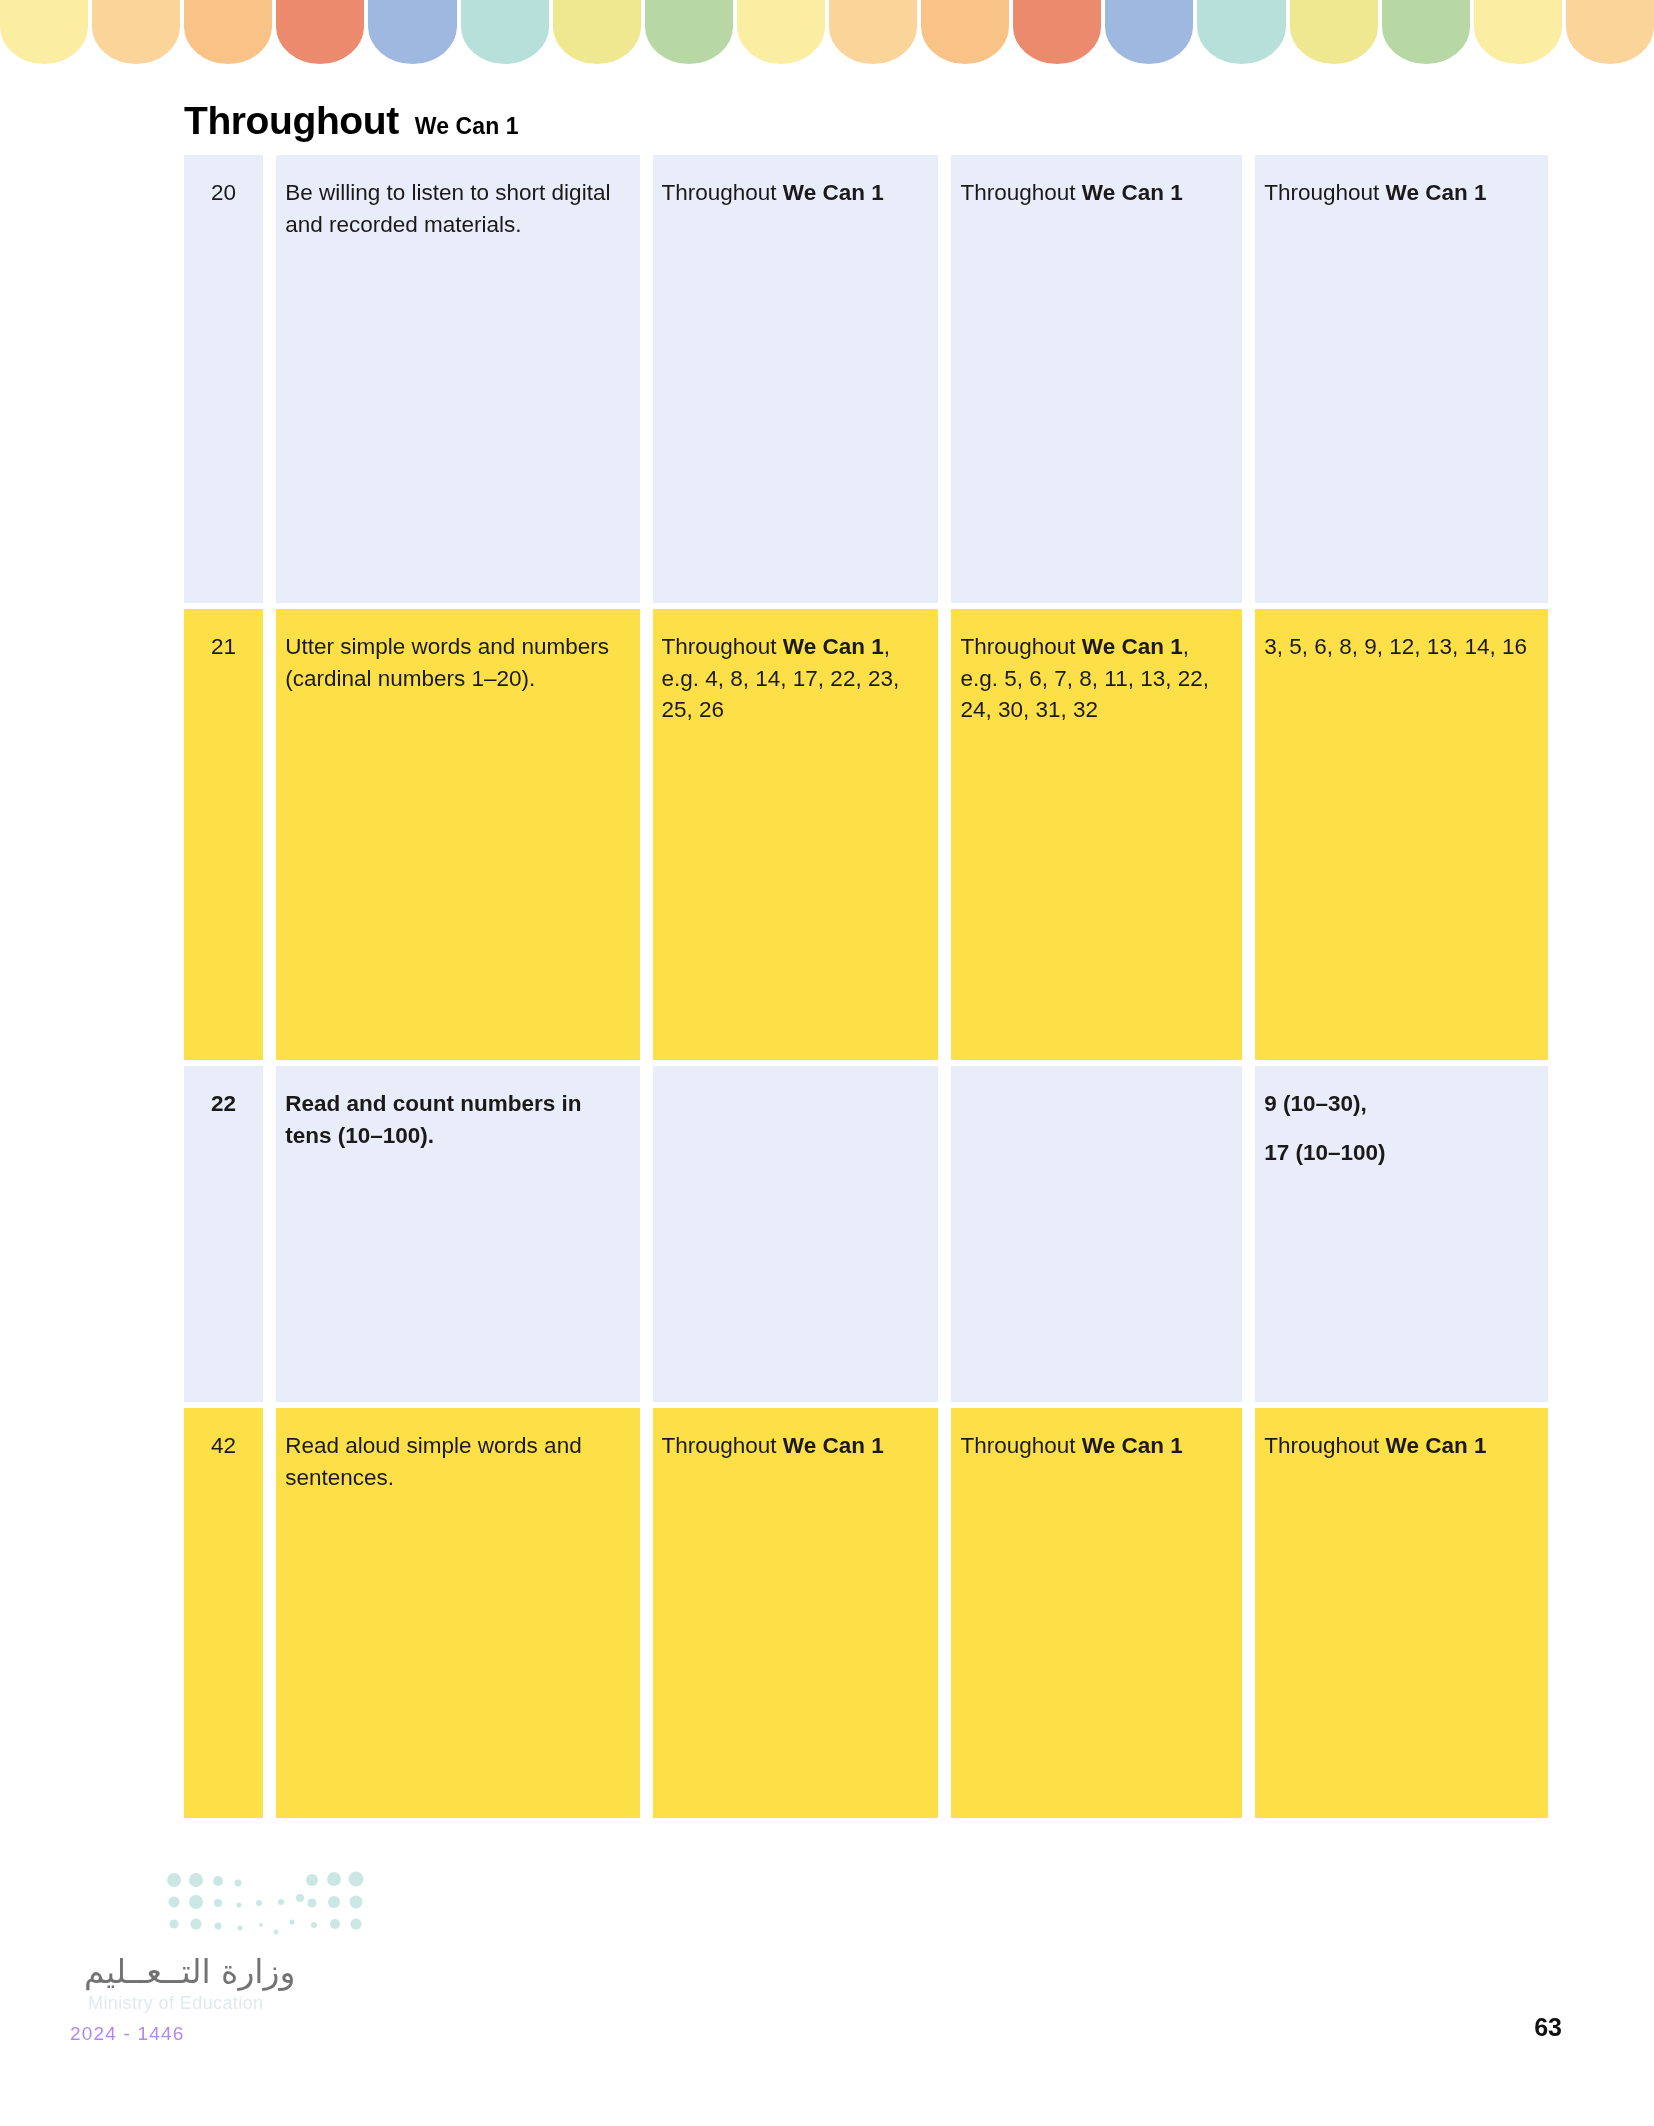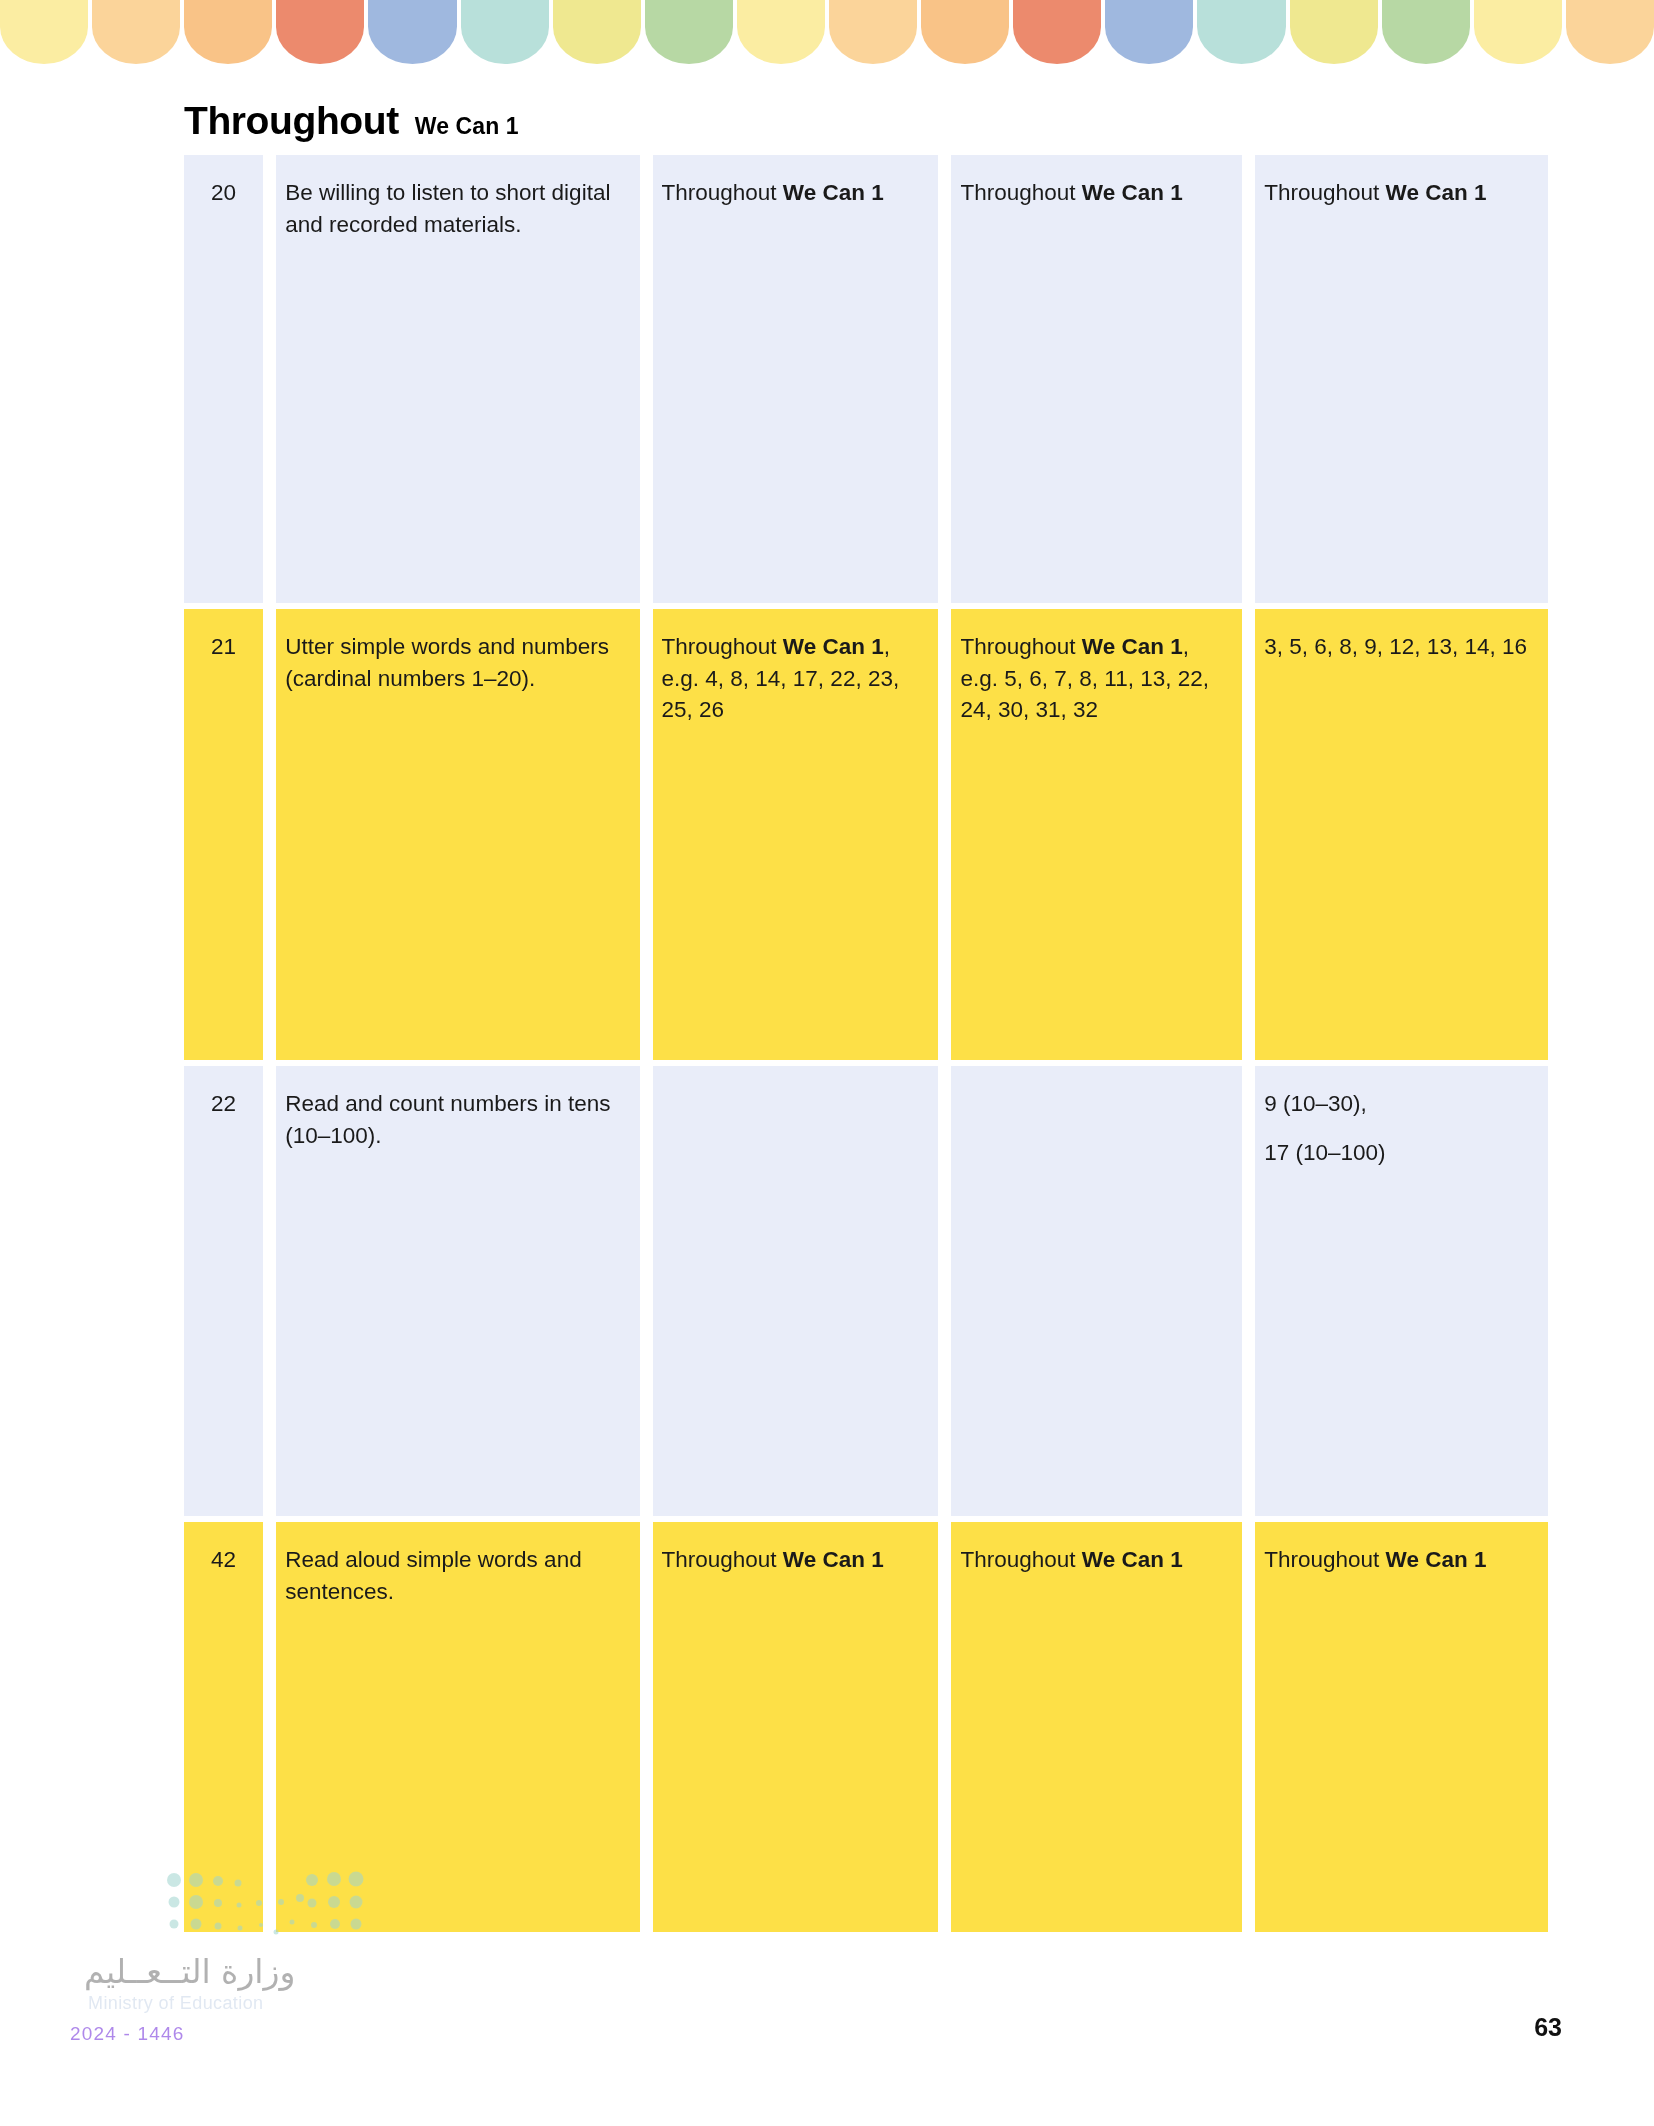--- a/index.html
+++ b/index.html
@@ -84,21 +84,21 @@
   .c-desc  { width: 375px; }
   .c-a     { width: 295px; }
   .c-b     { width: 300px; }
   .c-c     { width: 302px; }
 
   .shade-light { background: #e9edf9; }
   .shade-dark  { background: #fde047; }
 
   .r20 .cell { height: 448px; }
   .r21 .cell { height: 451px; }
-  .r22 .cell { height: 450px; }
+  .r22 .cell { height: 336px; font-weight: bold; }
   .r23 .cell { height: 410px; }
 
   .trow + .trow { margin-top: 6px; }
 
   .cell b { font-weight: 700; }
   .line-gap { display: block; height: 17px; }
 
   
   .watermark {
     position: absolute;
@@ -108,21 +108,21 @@
     height: 170px;
     opacity: 0.55;
     pointer-events: none;
   }
   .wm-dots { position: absolute; top: 10px; left: 78px; }
   .wm-ar {
     position: absolute;
     top: 92px;
     left: -4px;
     font-size: 33px;
-    color: #737373;
+    color: #000000;
     letter-spacing: 1px;
     direction: rtl;
     font-family: "DejaVu Sans", sans-serif;
     white-space: nowrap;
   }
   .wm-en {
     position: absolute;
     top: 133px;
     left: 0px;
     font-size: 18px;

